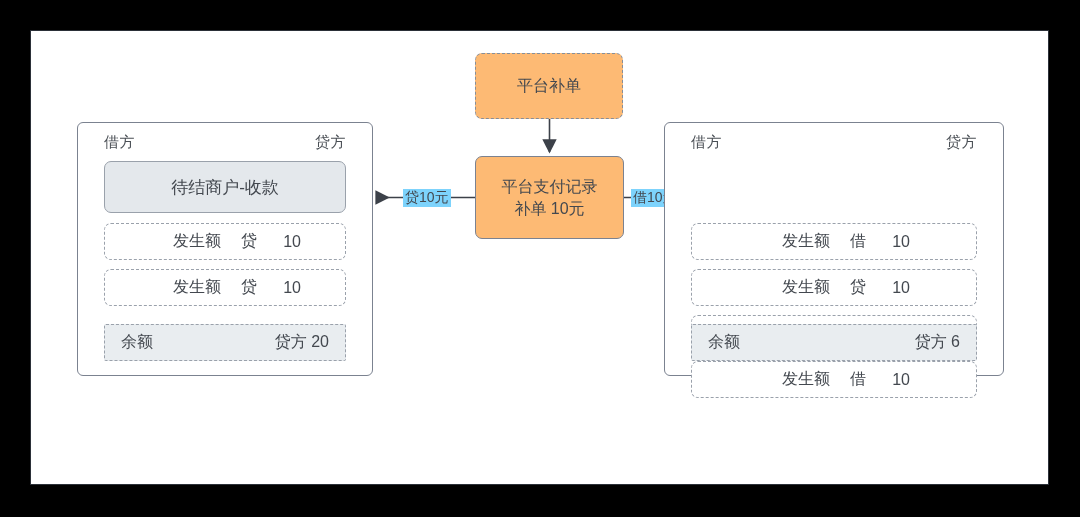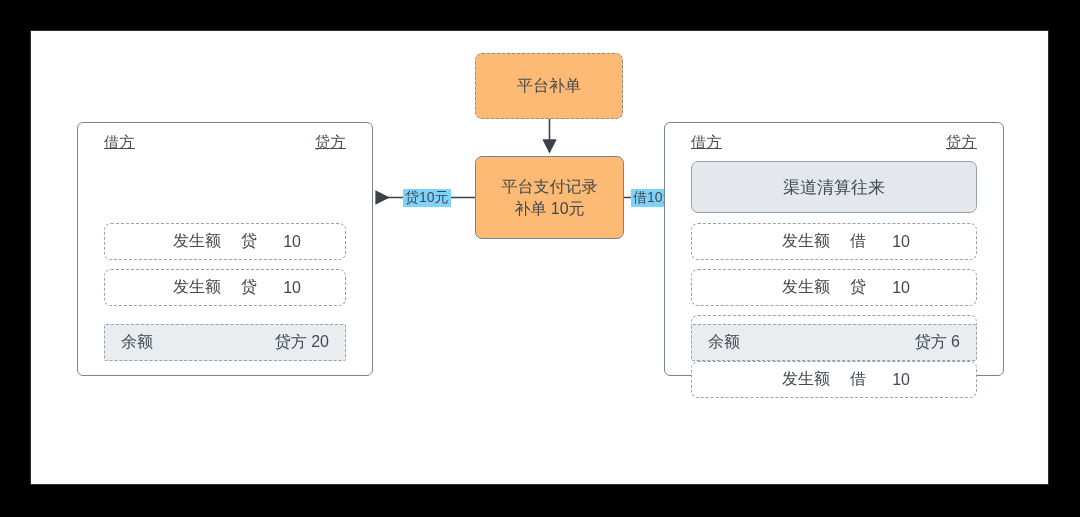--- a/index.html
+++ b/index.html
@@ -32,21 +32,20 @@
   }
   #panel-left  { left: 46px;  top: 91px; width: 296px; height: 254px; }
   #panel-right { left: 633px; top: 91px; width: 340px; height: 254px; }
 
   .col-head {
     position: absolute;
     top: 10px;
     font-size: 15px;
     color: #4a4f55;
     letter-spacing: 0.5px;
-    text-decoration: underline;
   }
   .col-head.debit  { left: 26px; }
   .col-head.credit { right: 26px; }
 
   .title-box {
     position: absolute;
     top: 38px;
     left: 26px;
     right: 26px;
     height: 52px;
@@ -175,20 +174,23 @@
     <span>平台支付记录</span>
     <span>补单 10元</span>
   </div>
 
   <div class="edge-label" id="label-left">贷10元</div>
   <div class="edge-label" id="label-right">借10元</div>
 
   <div class="panel" id="panel-left">
     <div class="col-head debit">借方</div>
     <div class="col-head credit">贷方</div>
+    <div class="title-box">
+      <span>待结商户-收款</span>
+    </div>
     <div class="rows" id="left-rows">
         <div class="entry-row">
           <span class="lbl">发生额</span>
           <span class="dir">贷</span>
           <span class="amt">10</span>
         </div>
         <div class="entry-row">
           <span class="lbl">发生额</span>
           <span class="dir">贷</span>
           <span class="amt">10</span>
@@ -196,23 +198,20 @@
       </div>
     <div class="balance-row">
       <span>余额</span>
       <span>贷方 20</span>
     </div>
   </div>
 
   <div class="panel" id="panel-right">
     <div class="col-head debit">借方</div>
     <div class="col-head credit">贷方</div>
-    <div class="title-box">
-      <span>渠道清算往来</span>
-    </div>
     <div class="rows" id="right-rows">
         <div class="entry-row">
           <span class="lbl">发生额</span>
           <span class="dir">借</span>
           <span class="amt">10</span>
         </div>
         <div class="entry-row">
           <span class="lbl">发生额</span>
           <span class="dir">贷</span>
           <span class="amt">10</span>

